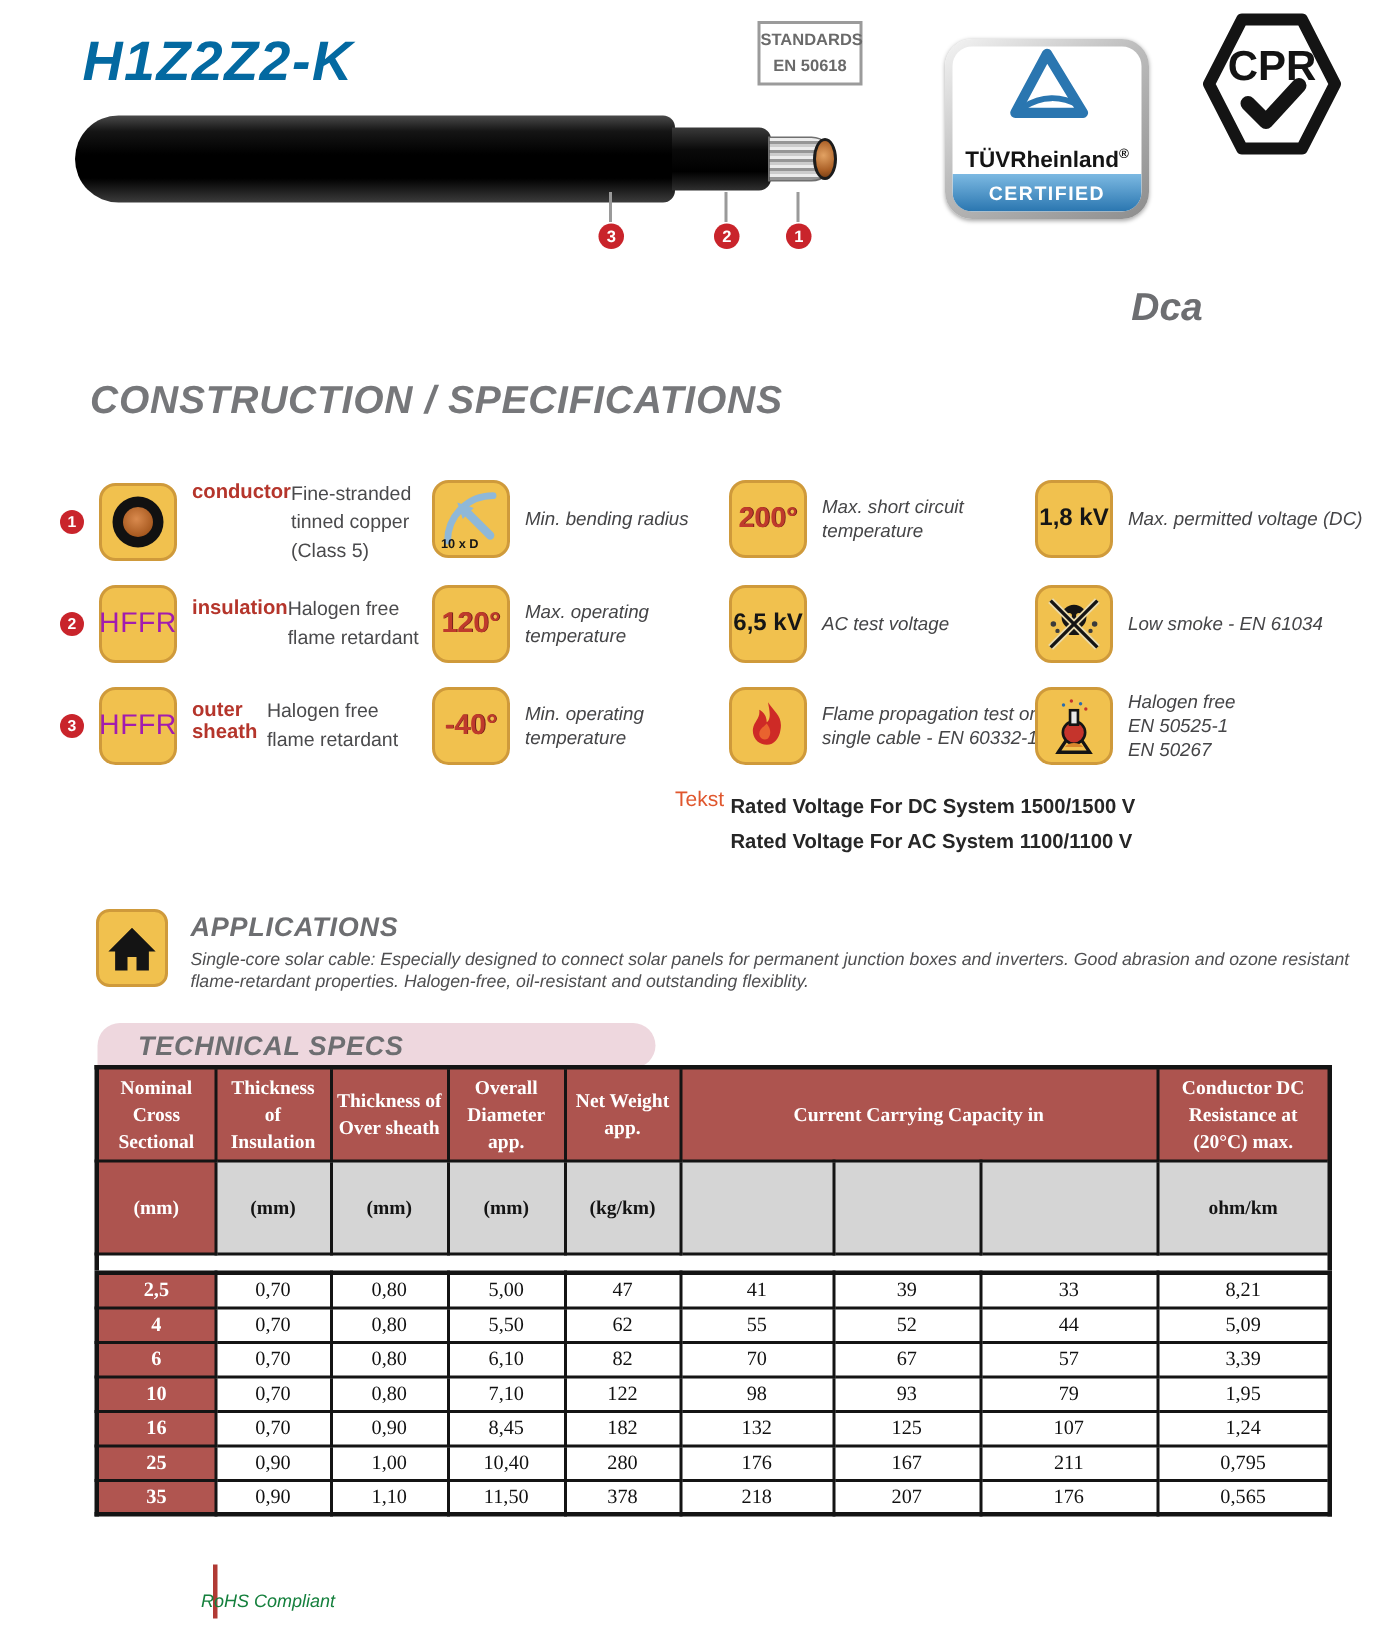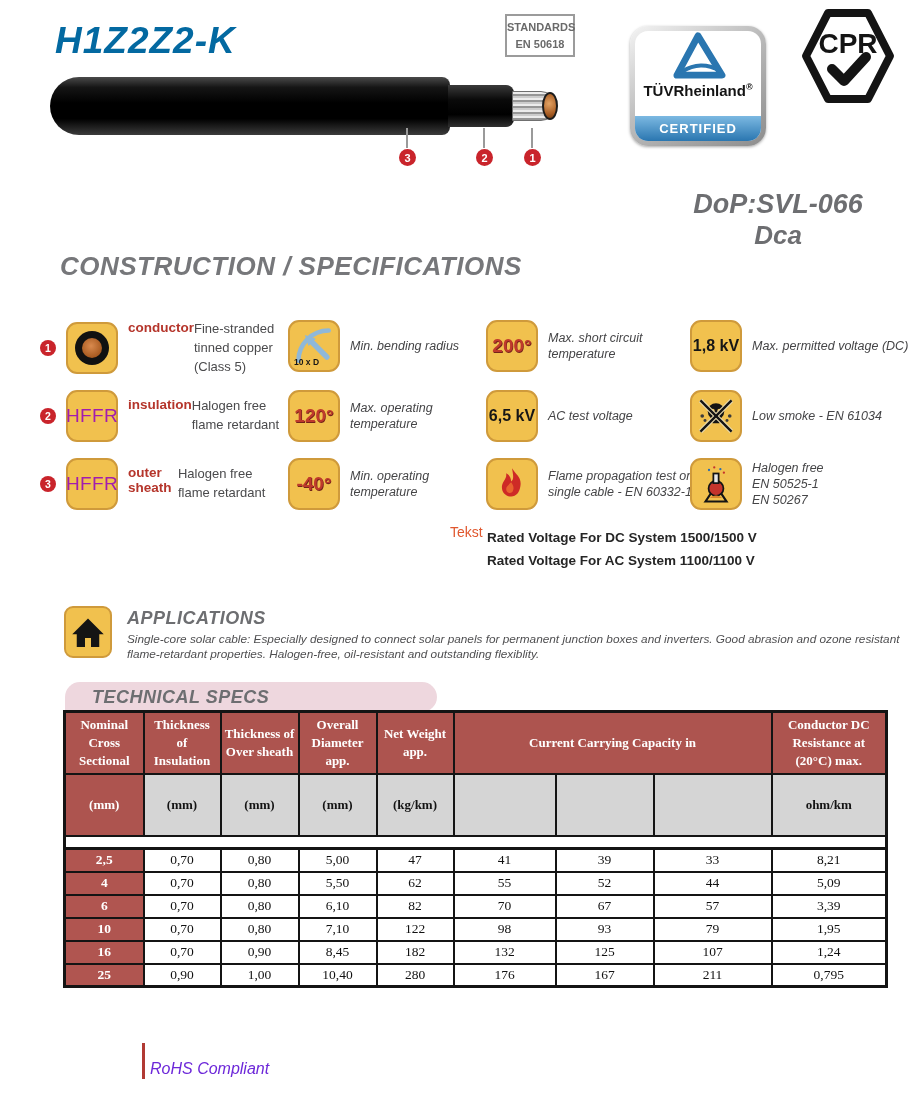--- a/index.html
+++ b/index.html
@@ -32,21 +32,21 @@
   .cmark  { position:absolute; top:72px; width:17px; height:17px; border-radius:50%;
             background:#c9242b; color:#fff; font-size:11px; font-weight:bold;
             display:flex; align-items:center; justify-content:center; }
 
   
   .tuv { left:630px; top:26px; width:136px; height:120px; border-radius:18px; padding:5px;
          background:linear-gradient(145deg,#f4f4f4,#bcbcbc 45%,#8d8d8d);
          box-shadow:0 1px 3px rgba(0,0,0,.35); }
   .tuv-in { width:100%; height:100%; border-radius:13px; background:#fff;
             display:flex; flex-direction:column; align-items:center; overflow:hidden; }
-  .tuv-brand { font-size:15px; font-weight:bold; color:#141414; margin-top:1px; white-space:nowrap; }
+  .tuv-brand { font-size:15px; font-weight:bold; color:#141414; margin-top:16px; white-space:nowrap; }
   .tuv-reg { font-size:9px; vertical-align:super; font-weight:bold; color:#141414; }
   .tuv-bar { margin-top:auto; width:100%; height:25px; color:#fff; font-weight:bold; font-size:13px;
              letter-spacing:1px; display:flex; align-items:center; justify-content:center;
              background:linear-gradient(180deg,#7cb9e2,#2a76b0); }
 
   
   .cpr { left:797px; top:6px; width:102px; height:100px; }
   .rohs { left:788px; top:104px; width:130px; height:62px; display:flex; align-items:center; }
   .rohs-t1 { font-size:24px; font-weight:bold; color:#141414; line-height:1; }
   .rohs-t2 { font-size:12.5px; font-weight:bold; color:#141414; }
@@ -102,21 +102,21 @@
   thead th { background:#ad544f; color:#fff; font-weight:bold; font-size:13px;
              line-height:1.35; height:62px; }
   tr.units th { background:#d5d5d5; color:#141414; font-weight:bold; font-size:13px; height:62px; }
   tr.units th.unit-first { background:#ad544f; color:#fff; }
   tr.gap td { height:13px; background:#fff; border-left:none; border-right:none;
               border-top:2px solid #141414; border-bottom:3px solid #141414; }
   tbody td { font-size:13.5px; color:#111; background:#fff; height:23px; }
   tbody td.rowhead { background:#b05550; color:#fff; font-weight:bold; }
 
   .foot-line { left:142px; top:1043px; width:3px; height:36px; background:#b13a34; }
-  .foot-text { left:150px; top:1060px; font-size:16px; font-style:italic; color:#6d28d9; }
+  .foot-text { left:134px; top:1060px; font-size:12px; font-style:italic; color:#15803d; }
 </style>
 </head>
 <body>
 
 <div class="page">
 
   <div class="abs title">H1Z2Z2-K</div>
 
   <div class="abs std-box">
     <span>STANDARDS</span>
@@ -152,21 +152,20 @@
   <div class="abs cpr">
     <svg width="102" height="100" viewBox="0 0 102 100">
       <path d="M31 7 L71 7 L93 50 L71 93 L31 93 L9 50 Z" fill="none" stroke="#141414" stroke-width="8" stroke-linejoin="round"></path>
       <text x="51" y="47" text-anchor="middle" font-family="Liberation Sans, sans-serif" font-size="28" font-weight="bold" fill="#141414">CPR</text>
       <path d="M35 63 L47 75 L69 51" fill="none" stroke="#141414" stroke-width="10" stroke-linecap="round" stroke-linejoin="round"></path>
     </svg>
   </div>
 
 
   <div class="abs dop">
-    <div class="dop-line1">DoP:SVL-066</div>
     <div class="dop-line2">Dca</div>
   </div>
 
   <div class="abs section-h">CONSTRUCTION / SPECIFICATIONS</div>
 
   <div class="cell" style="left:40px; top:320px; width:240px">
     <span class="marker">1</span>
     <span class="ibox">
       <span class="cond-ring">
           <span class="cond-core"></span>
@@ -414,20 +413,31 @@
             <td class="rowhead">25</td>
             <td>0,90</td>
             <td>1,00</td>
             <td>10,40</td>
             <td>280</td>
             <td>176</td>
             <td>167</td>
             <td>211</td>
             <td>0,795</td>
           </tr>
+          <tr>
+            <td class="rowhead">35</td>
+            <td>0,90</td>
+            <td>1,10</td>
+            <td>11,50</td>
+            <td>378</td>
+            <td>218</td>
+            <td>207</td>
+            <td>176</td>
+            <td>0,565</td>
+          </tr>
         </tbody>
     </table>
   </div>
 
   <div class="abs foot-line"></div>
   <div class="abs foot-text">RoHS Compliant</div>
 
 </div>
 
 </body></html>

